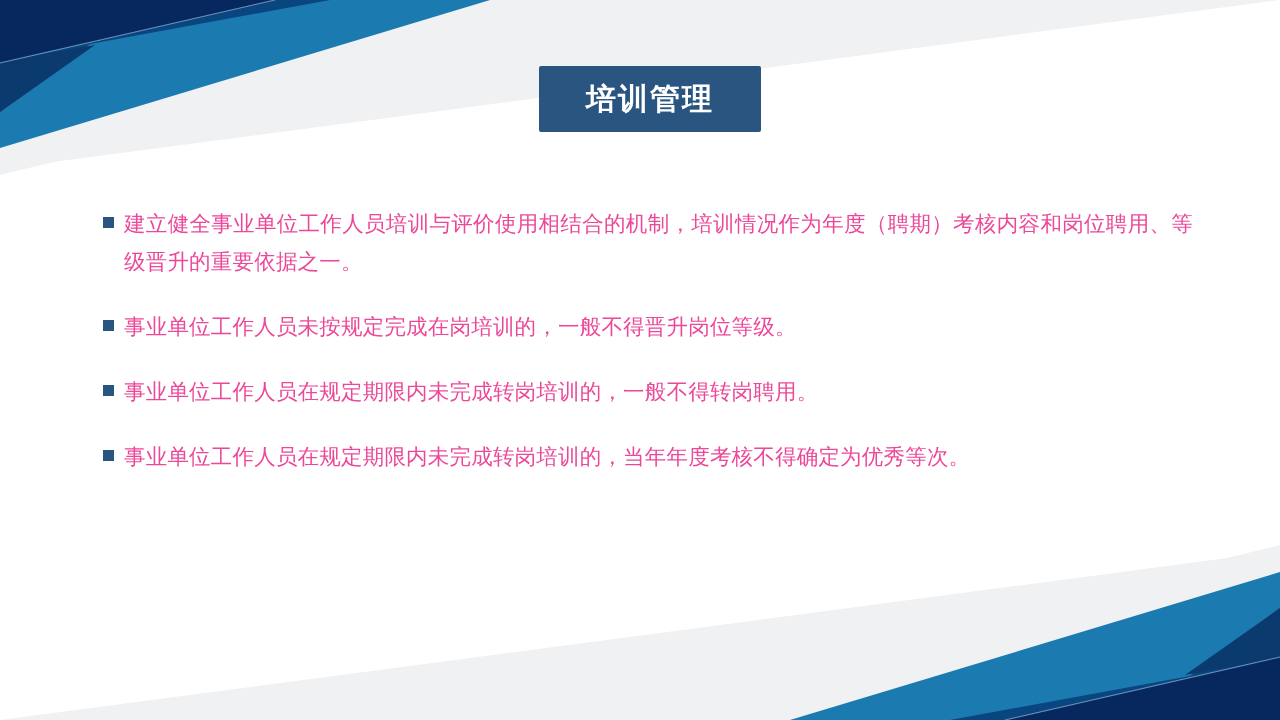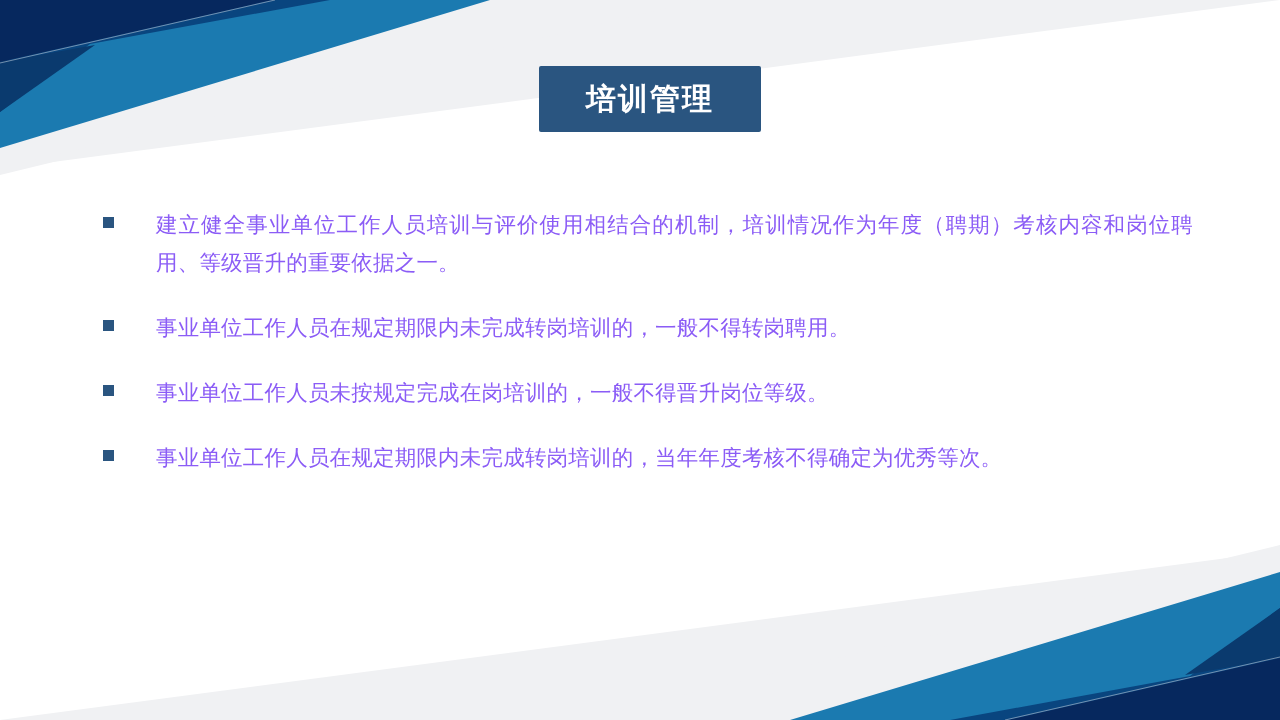--- a/index.html
+++ b/index.html
@@ -69,28 +69,27 @@
   .bullet-marker {
     flex: 0 0 auto;
     width: 11px;
     height: 11px;
     background: #2a5580;
     margin-top: 11px;
     margin-right: 10px;
   }
   .bullet-text {
     flex: 1 1 auto;
-    color: #8b5cf6;
+    color: #ec4899;
     font-size: 21.5px;
     line-height: 38px;
     letter-spacing: 0.2px;
-    font-family: Liberation Sans, sans-serif;
+    font-family: Liberation Mono, monospace;
     text-align: justify;
     text-justify: inter-ideograph;
-    margin-left: 32px;
   }
 </style>
 </head>
 <body>
 
 <div id="slide">
 
   <svg class="deco-layer" viewBox="0 0 1280 720" width="1280" height="720" xmlns="http://www.w3.org/2000/svg">
 
     <polygon points="0,0 720,0 0,175" fill="#f0f1f3"></polygon>
@@ -126,26 +125,26 @@
   <div class="bullets">
 
     <div class="bullet-item">
       <span class="bullet-marker"></span>
       <span class="bullet-text">建立健全事业单位工作人员培训与评价使用相结合的机制，培训情况作为年度（聘期）考核内容和岗位聘用、等级晋升的重要依据之一。</span>
     </div>
 
 
     <div class="bullet-item">
       <span class="bullet-marker"></span>
-      <span class="bullet-text">事业单位工作人员在规定期限内未完成转岗培训的，一般不得转岗聘用。</span>
+      <span class="bullet-text">事业单位工作人员未按规定完成在岗培训的，一般不得晋升岗位等级。</span>
     </div>
 
     <div class="bullet-item">
       <span class="bullet-marker"></span>
-      <span class="bullet-text">事业单位工作人员未按规定完成在岗培训的，一般不得晋升岗位等级。</span>
+      <span class="bullet-text">事业单位工作人员在规定期限内未完成转岗培训的，一般不得转岗聘用。</span>
     </div>
 
     <div class="bullet-item">
       <span class="bullet-marker"></span>
       <span class="bullet-text">事业单位工作人员在规定期限内未完成转岗培训的，当年年度考核不得确定为优秀等次。</span>
     </div>
 
   </div>
 
 </div>

